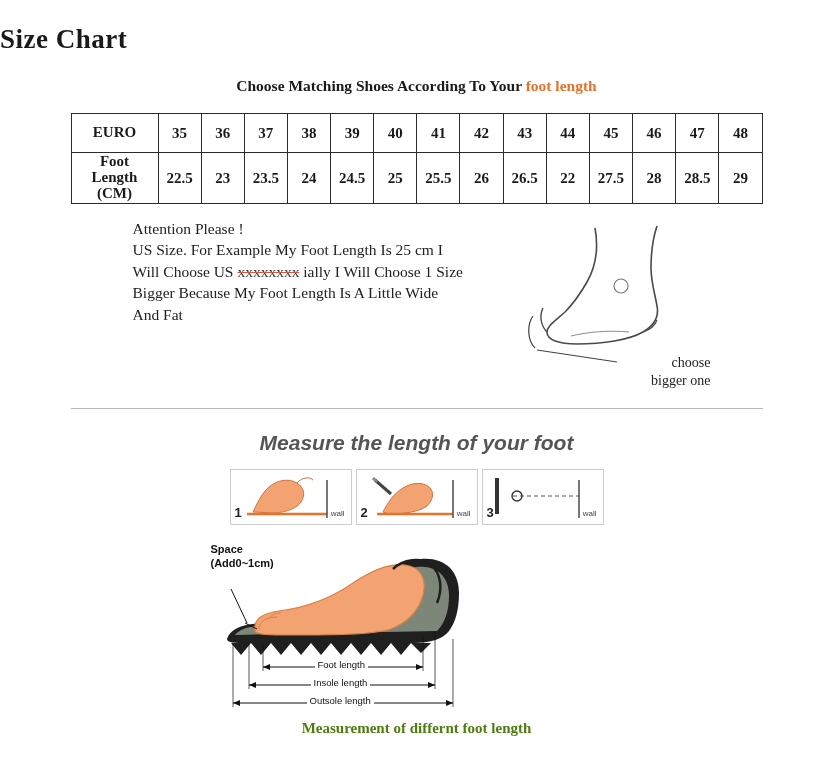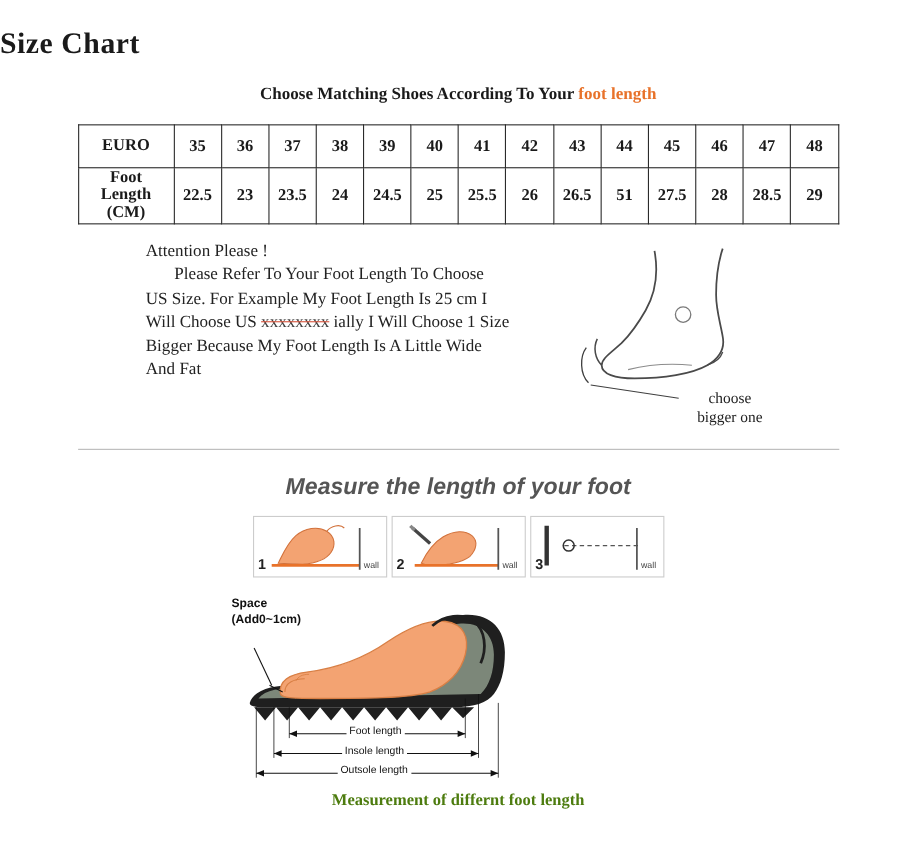--- a/index.html
+++ b/index.html
@@ -100,24 +100,24 @@
   }
   .foot-sketch {
     position: absolute;
     right: 8px;
     top: 2px;
     width: 230px;
     height: 150px;
   }
   .choose-note {
     position: absolute;
-    right: 24px;
+    right: 52px;
     top: 136px;
     width: 150px;
-    text-align: center;
+    text-align: right;
     font-family: "Liberation Serif", serif;
     font-size: 14px;
     line-height: 1.3;
     color: #222;
   }
   .divider {
     width: 692px;
     height: 1px;
     background: #b9b9b9;
     margin: 10px auto 0 auto;
@@ -238,34 +238,33 @@
         </td>
         <td class="data-cell">22.5</td>
         <td class="data-cell">23</td>
         <td class="data-cell">23.5</td>
         <td class="data-cell">24</td>
         <td class="data-cell">24.5</td>
         <td class="data-cell">25</td>
         <td class="data-cell">25.5</td>
         <td class="data-cell">26</td>
         <td class="data-cell">26.5</td>
-        <td class="data-cell">51</td>
+        <td class="data-cell">22</td>
         <td class="data-cell">27.5</td>
         <td class="data-cell">28</td>
         <td class="data-cell">28.5</td>
         <td class="data-cell">29</td>
       </tr>
     </tbody>
       </table>
   </div>
 
   <div class="attention">
     <div class="att-text">
       <div>Attention Please !</div>
-      <div><span class="indent"></span><span>Please Refer To Your Foot Length To Choose</span></div>
       <div>US Size. For Example My Foot Length Is 25 cm I</div>
       <div><span>Will Choose US </span><span class="strike-red">xxxxxxxx</span><span> ially I Will Choose 1 Size</span></div>
       <div>Bigger Because My Foot Length Is A Little Wide</div>
       <div>And Fat</div>
     </div>
 
     <div class="foot-sketch">
       <svg width="230" height="150" viewBox="0 0 230 150">
 
         <path d="M70,8 C74,30 70,48 62,62 C54,76 46,86 40,92 C30,101 22,106 22,112 C22,120 34,124 52,124 C78,124 104,120 118,112 C130,105 134,96 132,86 C130,74 126,62 126,48 C126,32 128,18 132,6" fill="none" stroke="#4a4a4a" stroke-width="1.6"></path>

